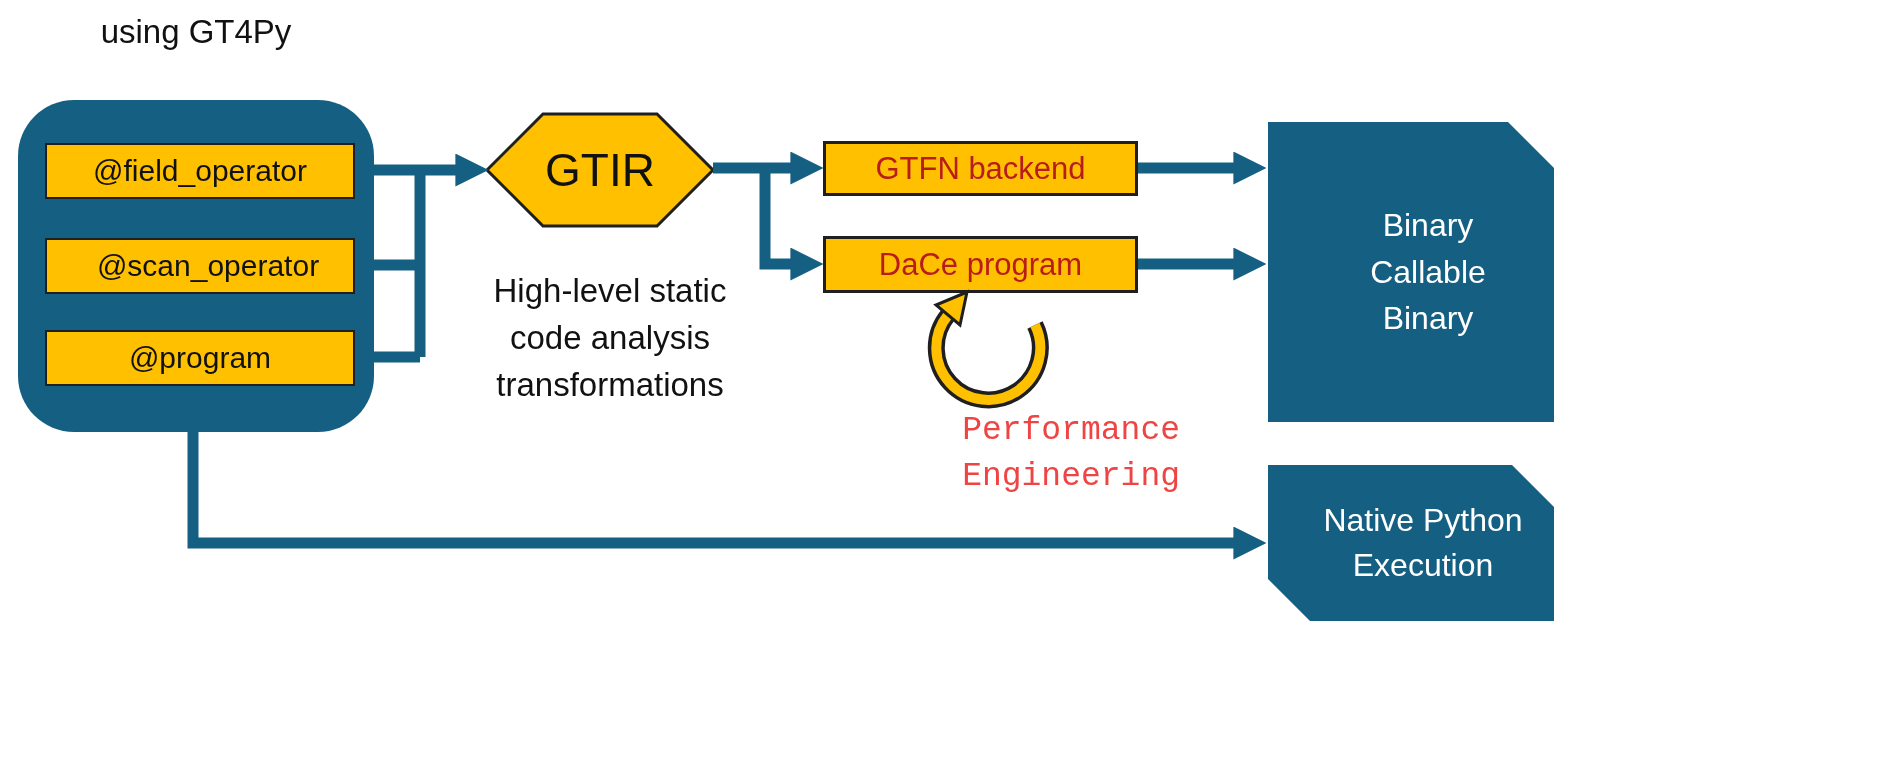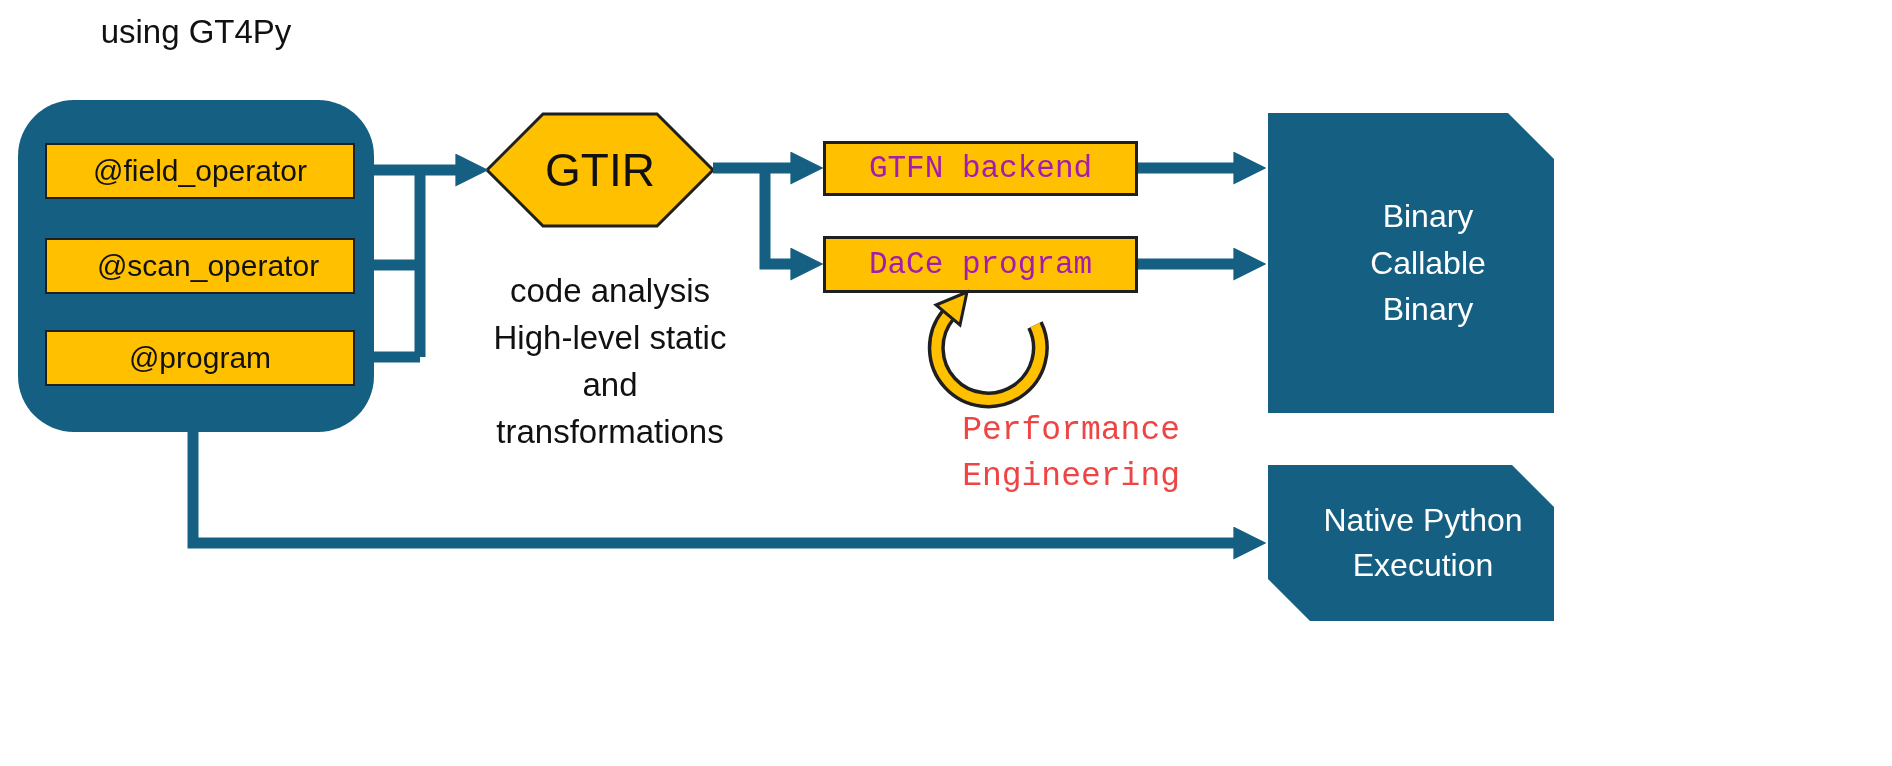--- a/index.html
+++ b/index.html
@@ -36,36 +36,36 @@
   #chip-program { top:230px; }
 
   
   #gtir-label { left:487px; top:120px; width:226px; height:100px; font-size:46px; color:#111; }
   #gtir-desc  { left:420px; top:268px; width:380px; font-size:33px; line-height:1.42; text-align:center; color:#111; }
 
   
   .backend-box {
     position:absolute; left:823px; width:315px;
     background:var(--gold,#FFC000); border:3px solid var(--dark,#1F1F1F);
-    font-size:31px; color:#a21caf;
-    display:flex; align-items:center; justify-content:center; text-align:center;font-family:Liberation Mono, monospace;
+    font-size:31px; color:#b91c1c;
+    display:flex; align-items:center; justify-content:center; text-align:center;
   }
   #gtfn-box { top:141px; height:55px; }
   #dace-box { top:236px; height:57px; }
   #perf-caption { left:790px; top:408px; width:390px; font-size:33px; line-height:1.4; text-align:right; color:#ef4444;font-family:Liberation Mono, monospace; }
 
   
   .out-shape {
     position:absolute; left:1268px; width:286px;
     background:var(--teal,#156082); color:#ffffff;
     display:flex; flex-direction:column; align-items:center; justify-content:center;
     text-align:center; font-size:32px; line-height:1.45;
   }
   #bco-box {
-    top:113px; height:300px;
+    top:122px; height:300px;
     clip-path:polygon(0 0, calc(100% - 46px) 0, 100% 46px, 100% 100%, 0 100%);
     padding-left:34px;
   }
   #npe-box {
     top:465px; height:156px; line-height:1.4;
     clip-path:polygon(0 0, calc(100% - 42px) 0, 100% 42px, 100% 100%, 42px 100%, 0 calc(100% - 42px));
     padding-left:24px;
   }
 
   .arrow { fill:none; stroke:var(--teal,#156082); stroke-width:11; }
@@ -94,23 +94,22 @@
 </div>
 
 <div class="abs" id="source-box">
   <div class="chip" id="chip-field">@field_operator</div>
   <div class="chip" id="chip-scan">@scan_operator</div>
   <div class="chip" id="chip-program">@program</div>
 </div>
 
 <div class="abs center" id="gtir-label">GTIR</div>
 <div class="abs" id="gtir-desc">
+  <div>High-level static</div>
   <div>code analysis</div>
-  <div>High-level static</div>
-  <div>and</div>
   <div>transformations</div>
 </div>
 
 <div class="backend-box" id="gtfn-box">GTFN backend</div>
 <div class="backend-box" id="dace-box">DaCe program</div>
 
 <div class="abs" id="perf-caption">
   <div>Performance</div>
   <div>Engineering</div>
 </div>

